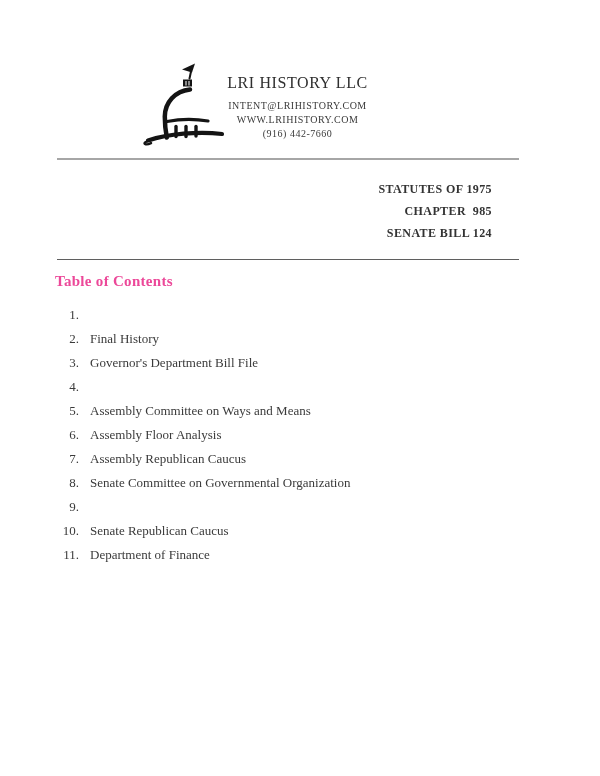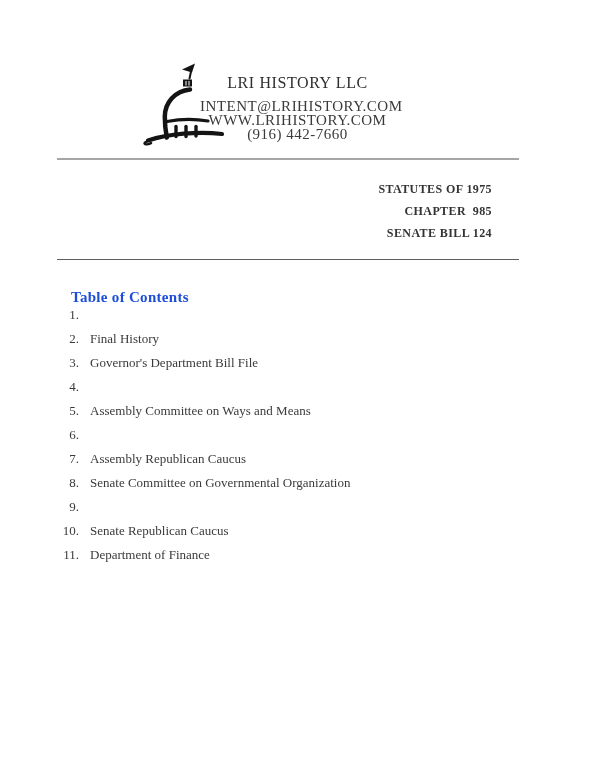--- a/index.html
+++ b/index.html
@@ -35,21 +35,21 @@
     text-align: center;
   }
   .company {
     font-size: 16px;
     letter-spacing: 0.6px;
     color: #2f2f2f;
     margin-bottom: 7px;
     white-space: nowrap;
   }
   .contact {
-    font-size: 15px;
+    font-size: 10px;
     line-height: 14px;
     letter-spacing: 0.5px;
     color: #3a3a3a;
     white-space: nowrap;
   }
 
   
   .rule {
     position: absolute;
     left: 57px;
@@ -73,25 +73,25 @@
     letter-spacing: 0.4px;
     color: #333333;
   }
   .reference div { white-space: pre; }
 
   
   .toc-heading {
     position: absolute;
     left: 55px;
     top: 273px;
-    margin: 16px;
+    margin: 0;
     font-size: 15px;
     font-weight: bold;
     letter-spacing: 0.3px;
-    color: #1d4ed8;
+    color: #ec4899;
   }
   .toc-list {
     position: absolute;
     left: 51px;
     top: 303px;
     margin: 0;
     padding: 0;
     list-style: none;
     font-size: 13px;
     color: #3a3a3a;
@@ -170,20 +170,21 @@
     </li>
     <li>
       <span class="num">4.</span>
     </li>
     <li>
       <span class="num">5.</span>
       <span class="label">Assembly Committee on Ways and Means</span>
     </li>
     <li>
       <span class="num">6.</span>
+      <span class="label">Assembly Floor Analysis</span>
     </li>
     <li>
       <span class="num">7.</span>
       <span class="label">Assembly Republican Caucus</span>
     </li>
     <li>
       <span class="num">8.</span>
       <span class="label">Senate Committee on Governmental Organization</span>
     </li>
     <li>

